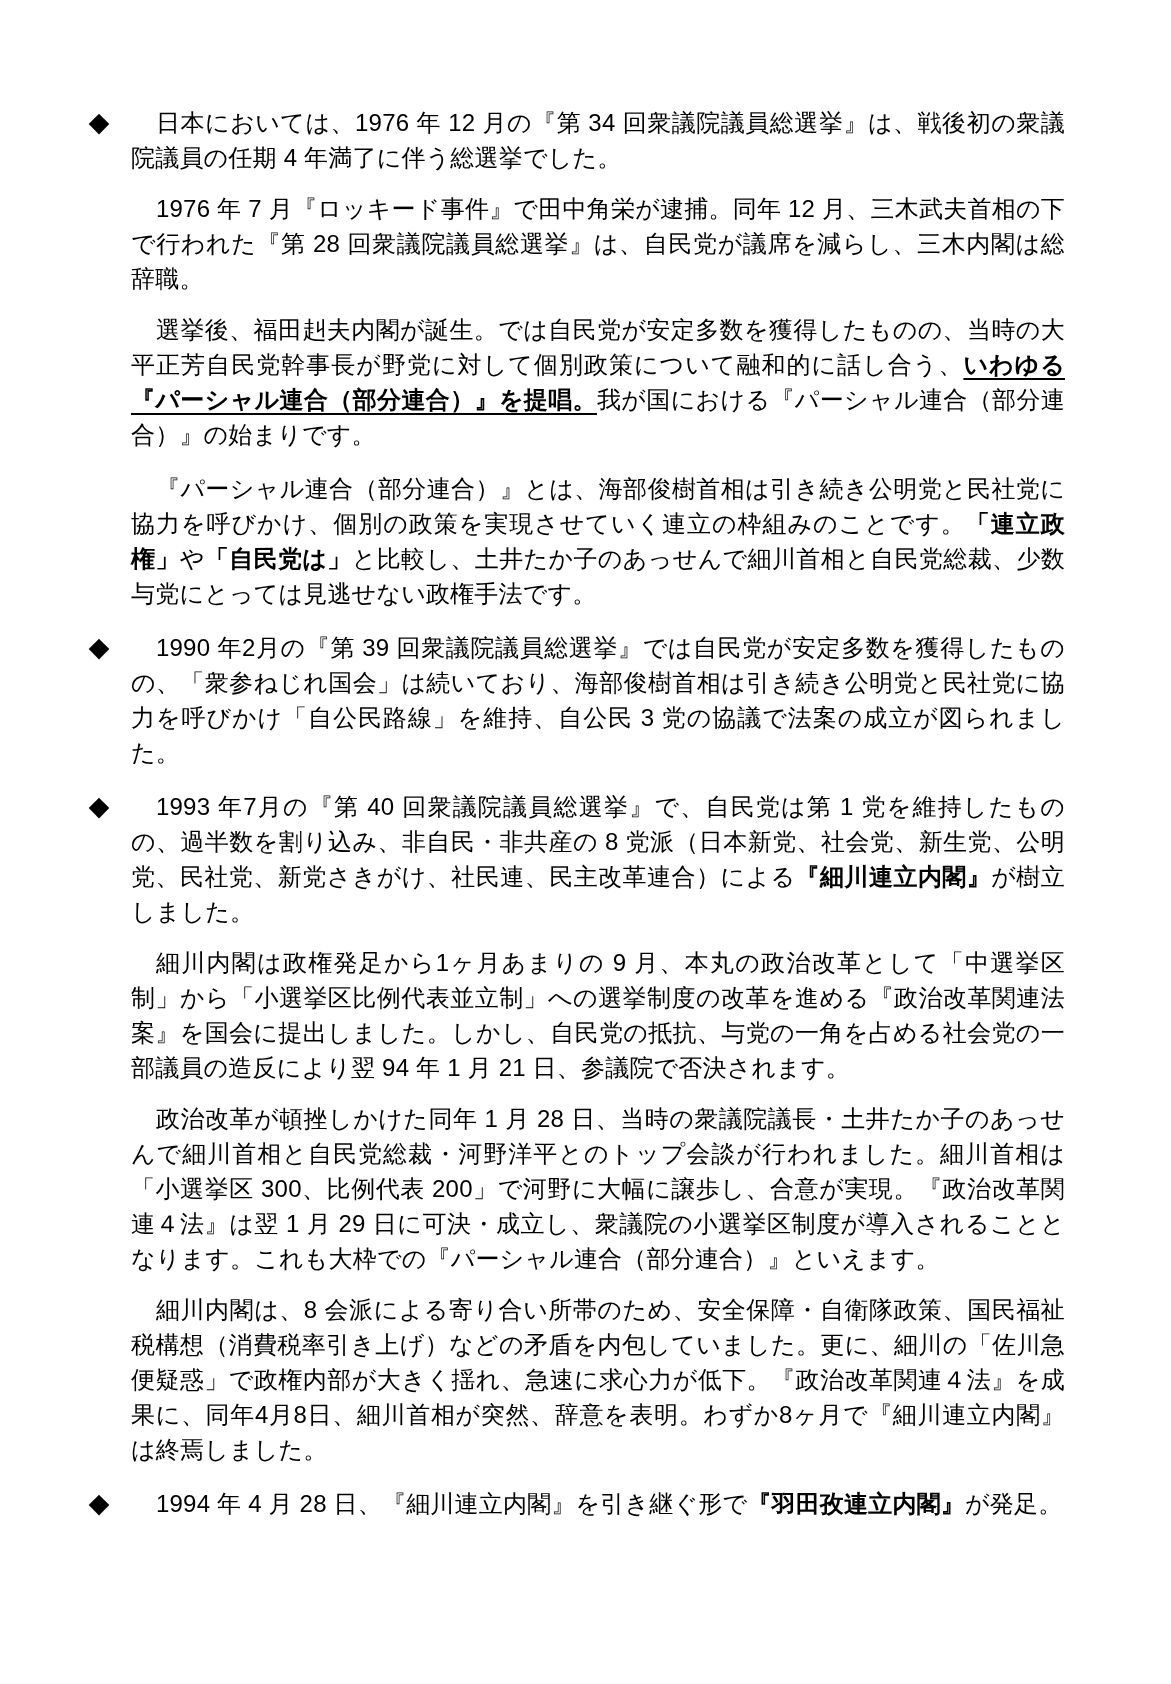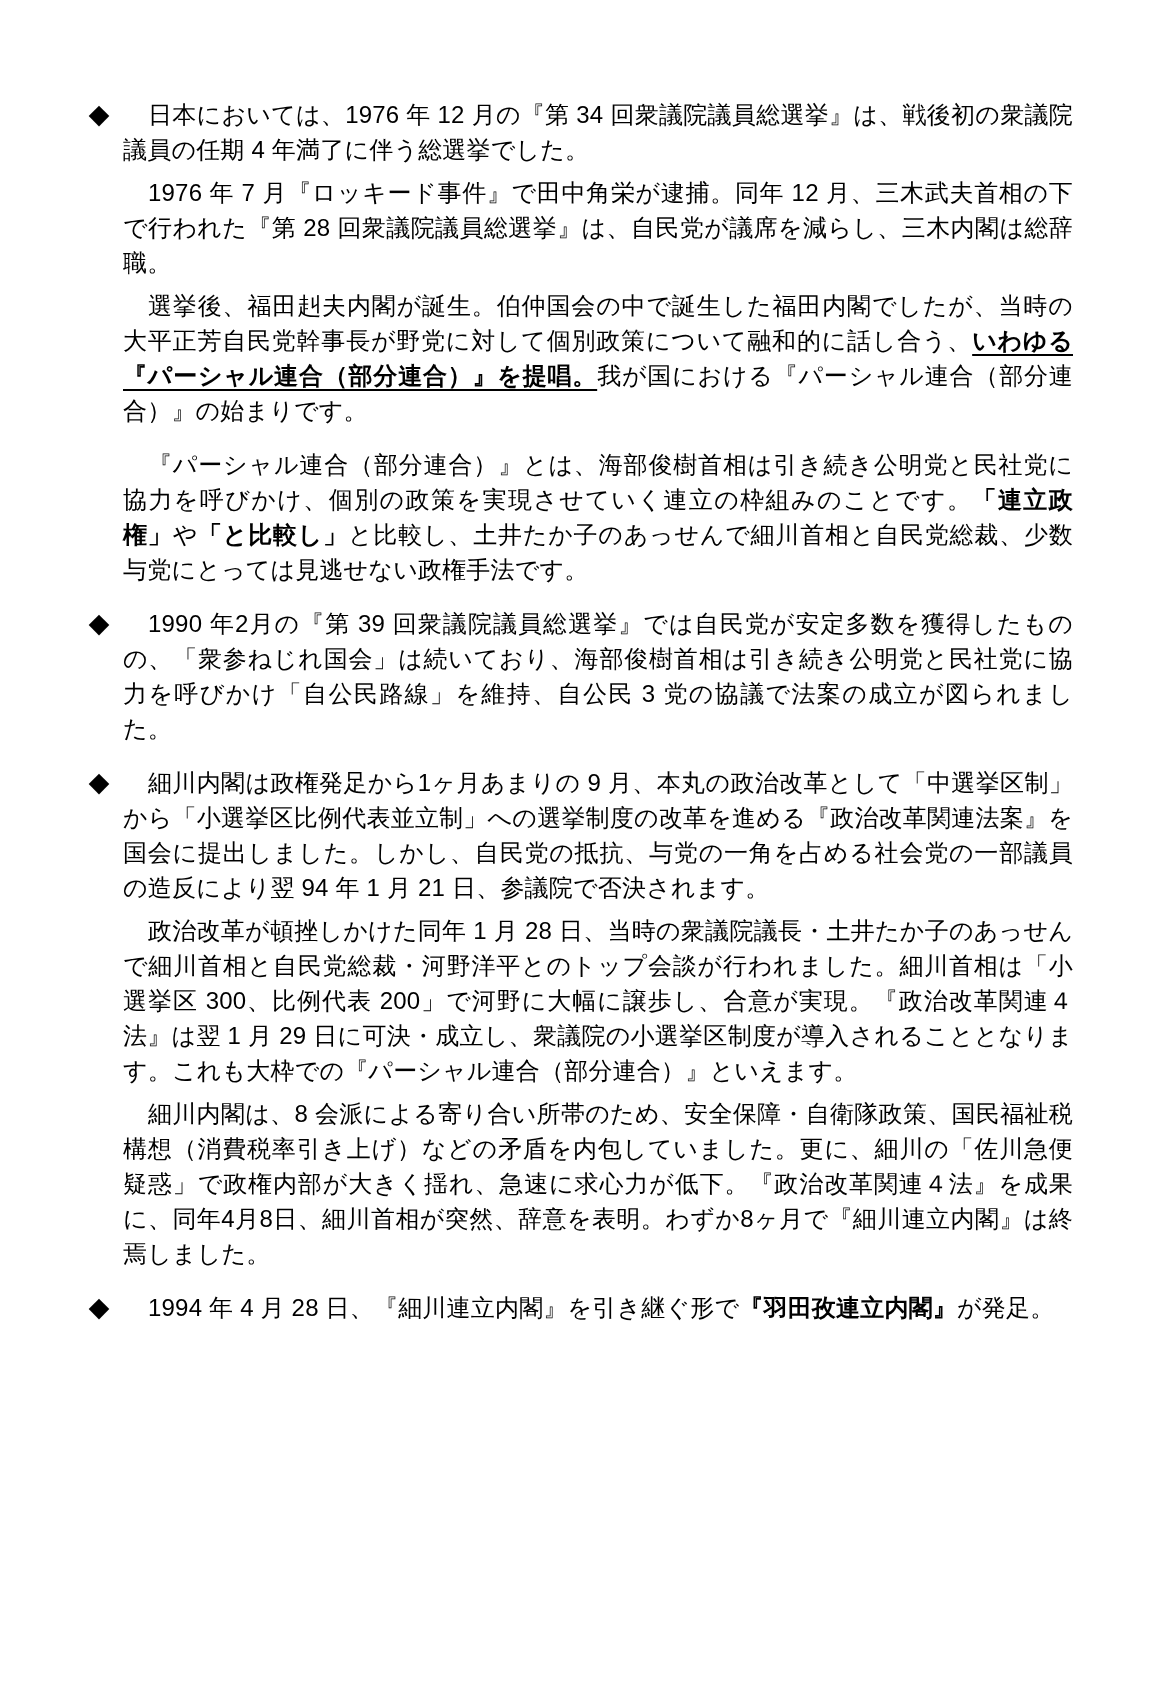--- a/index.html
+++ b/index.html
@@ -27,21 +27,21 @@
     letter-spacing: 0.2px;
   }
   .section {
     position: relative;
     margin: 0 0 19px 0;
   }
   .section:last-child {
     margin-bottom: 0;
   }
   .section p {
-    margin: 8px;
+    margin: 16px;
     padding: 0;
     text-indent: 25px;
     overflow-wrap: break-word;
   }
   .bullet {
     position: absolute;
     left: -27px;
     top: 2px;
     font-size: 22px;
     line-height: 35px;
@@ -58,31 +58,32 @@
 </style>
 </head>
 <body>
 
 <div class="page">
   <main class="doc-content">
       <div class="section">
         <span class="bullet">◆</span>
         <p><span>日本においては、1976 年 12 月の『第 34 回衆議院議員総選挙』は、戦後初の衆議院議員の任期 4 年満了に伴う総選挙でした。</span></p>
         <p><span>1976 年 7 月『ロッキード事件』で田中角栄が逮捕。同年 12 月、三木武夫首相の下で行われた『第 28 回衆議院議員総選挙』は、自民党が議席を減らし、三木内閣は総辞職。</span></p>
-        <p><span>選挙後、福田赳夫内閣が誕生。伯仲国会の中で誕生した福田内閣でしたが、当時の大平正芳自民党幹事長が野党に対して個別政策について融和的に話し合う、</span><span class="run-b run-u">いわゆる『パーシャル連合（部分連合）』を提唱。</span><span>我が国における『パーシャル連合（部分連合）』の始まりです。</span></p>
+        <p><span>選挙後、福田赳夫内閣が誕生。では自民党が安定多数を獲得したものの、当時の大平正芳自民党幹事長が野党に対して個別政策について融和的に話し合う、</span><span class="run-b run-u">いわゆる『パーシャル連合（部分連合）』を提唱。</span><span>我が国における『パーシャル連合（部分連合）』の始まりです。</span></p>
       </div>
       <div class="section">
-        <p><span>『パーシャル連合（部分連合）』とは、海部俊樹首相は引き続き公明党と民社党に協力を呼びかけ、個別の政策を実現させていく連立の枠組みのことです。</span><span class="run-b">「連立政権」</span><span>や</span><span class="run-b">「と比較し」</span><span>と比較し、土井たか子のあっせんで細川首相と自民党総裁、少数与党にとっては見逃せない政権手法です。</span></p>
+        <p><span>『パーシャル連合（部分連合）』とは、海部俊樹首相は引き続き公明党と民社党に協力を呼びかけ、個別の政策を実現させていく連立の枠組みのことです。</span><span class="run-b">「連立政権」</span><span>や</span><span class="run-b">「自民党は」</span><span>と比較し、土井たか子のあっせんで細川首相と自民党総裁、少数与党にとっては見逃せない政権手法です。</span></p>
       </div>
       <div class="section">
         <span class="bullet">◆</span>
         <p><span>1990 年2月の『第 39 回衆議院議員総選挙』では自民党が安定多数を獲得したものの、「衆参ねじれ国会」は続いており、海部俊樹首相は引き続き公明党と民社党に協力を呼びかけ「自公民路線」を維持、自公民 3 党の協議で法案の成立が図られました。</span></p>
       </div>
       <div class="section">
         <span class="bullet">◆</span>
+        <p><span>1993 年7月の『第 40 回衆議院議員総選挙』で、自民党は第 1 党を維持したものの、過半数を割り込み、非自民・非共産の 8 党派（日本新党、社会党、新生党、公明党、民社党、新党さきがけ、社民連、民主改革連合）による</span><span class="run-b">『細川連立内閣』</span><span>が樹立しました。</span></p>
         <p><span>細川内閣は政権発足から1ヶ月あまりの 9 月、本丸の政治改革として「中選挙区制」から「小選挙区比例代表並立制」への選挙制度の改革を進める『政治改革関連法案』を国会に提出しました。しかし、自民党の抵抗、与党の一角を占める社会党の一部議員の造反により翌 94 年 1 月 21 日、参議院で否決されます。</span></p>
         <p><span>政治改革が頓挫しかけた同年 1 月 28 日、当時の衆議院議長・土井たか子のあっせんで細川首相と自民党総裁・河野洋平とのトップ会談が行われました。細川首相は「小選挙区 300、比例代表 200」で河野に大幅に譲歩し、合意が実現。『政治改革関連４法』は翌 1 月 29 日に可決・成立し、衆議院の小選挙区制度が導入されることとなります。これも大枠での『パーシャル連合（部分連合）』といえます。</span></p>
         <p><span>細川内閣は、8 会派による寄り合い所帯のため、安全保障・自衛隊政策、国民福祉税構想（消費税率引き上げ）などの矛盾を内包していました。更に、細川の「佐川急便疑惑」で政権内部が大きく揺れ、急速に求心力が低下。『政治改革関連４法』を成果に、同年4月8日、細川首相が突然、辞意を表明。わずか8ヶ月で『細川連立内閣』は終焉しました。</span></p>
       </div>
       <div class="section">
         <span class="bullet">◆</span>
         <p><span>1994 年 4 月 28 日、『細川連立内閣』を引き継ぐ形で</span><span class="run-b">『羽田孜連立内閣』</span><span>が発足。</span></p>
       </div>
     </main>
 </div>

